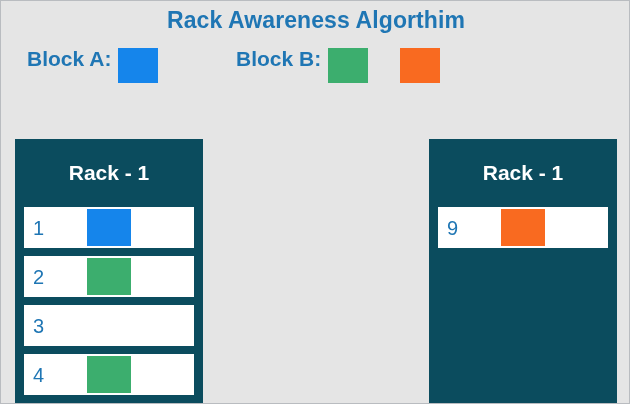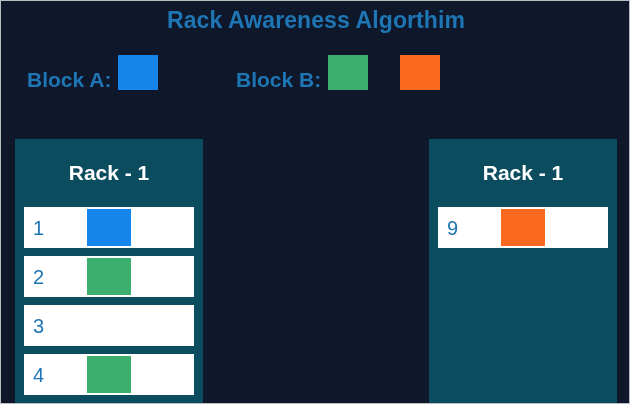--- a/index.html
+++ b/index.html
@@ -13,21 +13,21 @@
     height: 404px;
     overflow: hidden;
     font-family: "Liberation Sans", sans-serif;
   }
 
   #page {
     position: relative;
     width: 630px;
     height: 404px;
     box-sizing: border-box;
-    background: #0f172a;
+    background: #e5e5e5;
     border: 1px solid #b9bcc0;
     overflow: hidden;
   }
 
   
   #title {
     position: absolute;
     left: 0;
     top: 6px;
     width: 630px;
@@ -43,21 +43,21 @@
   #legend {
     position: absolute;
     left: 0;
     top: 47px;
     width: 630px;
     height: 42px;
   }
   .legend-item {
     position: absolute;
     display: flex;
-    align-items: flex-end;
+    align-items: flex-start;
     height: 42px;
   }
   .legend-label {
     font-size: 21px;
     font-weight: 700;
     color: #1f76b4;
     white-space: nowrap;
     line-height: 1;
   }
   .legend-swatch {

